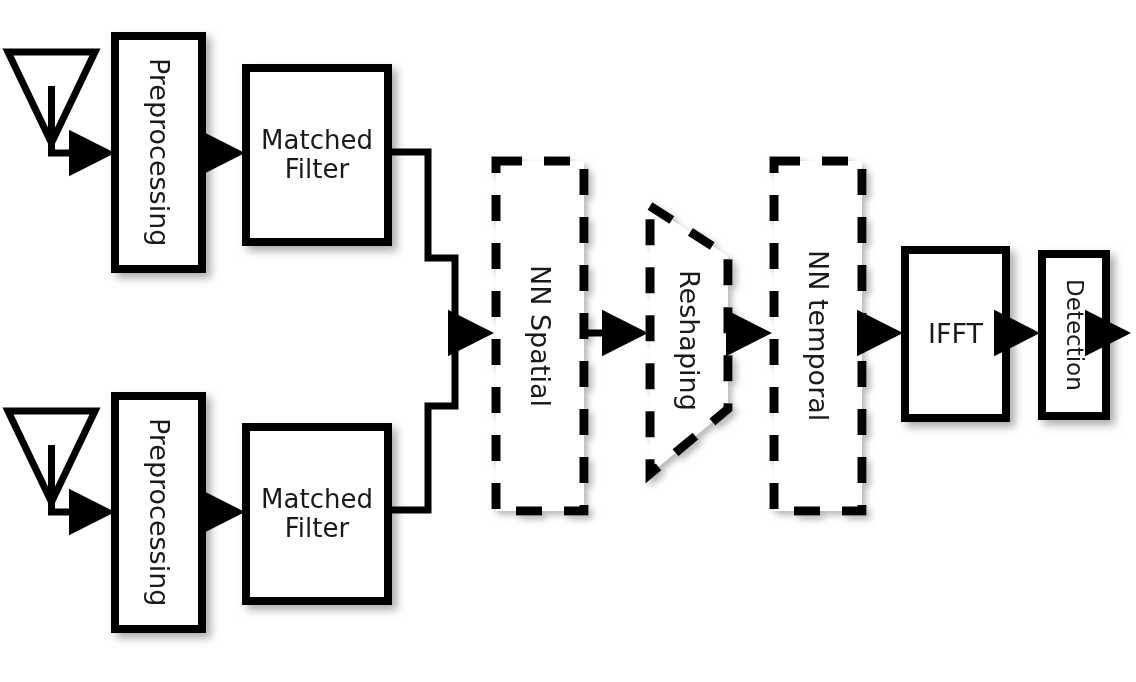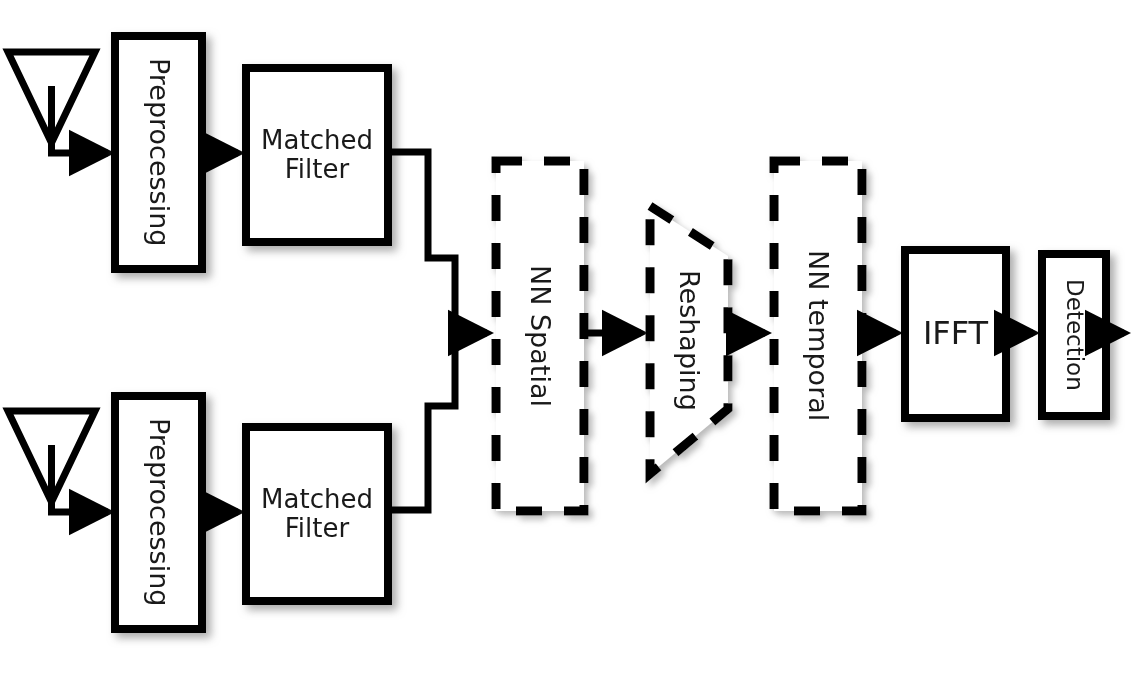--- a/index.html
+++ b/index.html
@@ -150,17 +150,17 @@
 
   <div class="blk-text" style="left:246px; top:427px; width:142px; height:174px; font-size:26px;">Matched
 Filter</div>
 
   <div class="blk-text rot-cw" style="left:496px; top:161px; width:88px; height:350px; font-size:27px;">NN Spatial</div>
 
   <div class="blk-text rot-cw" style="left:645px; top:206px; width:88px; height:268px; font-size:27px;">Reshaping</div>
 
   <div class="blk-text rot-cw" style="left:774px; top:161px; width:88px; height:350px; font-size:27px;">NN temporal</div>
 
-  <div class="blk-text" style="left:905px; top:250px; width:101px; height:168px; font-size:32px;">IFFT</div>
+  <div class="blk-text" style="left:905px; top:250px; width:101px; height:168px; font-size:27px;">IFFT</div>
 
   <div class="blk-text rot-cw" style="left:1042px; top:254px; width:64px; height:162px; font-size:23px;">Detection</div>
 
 </div>
 
 </body></html>

